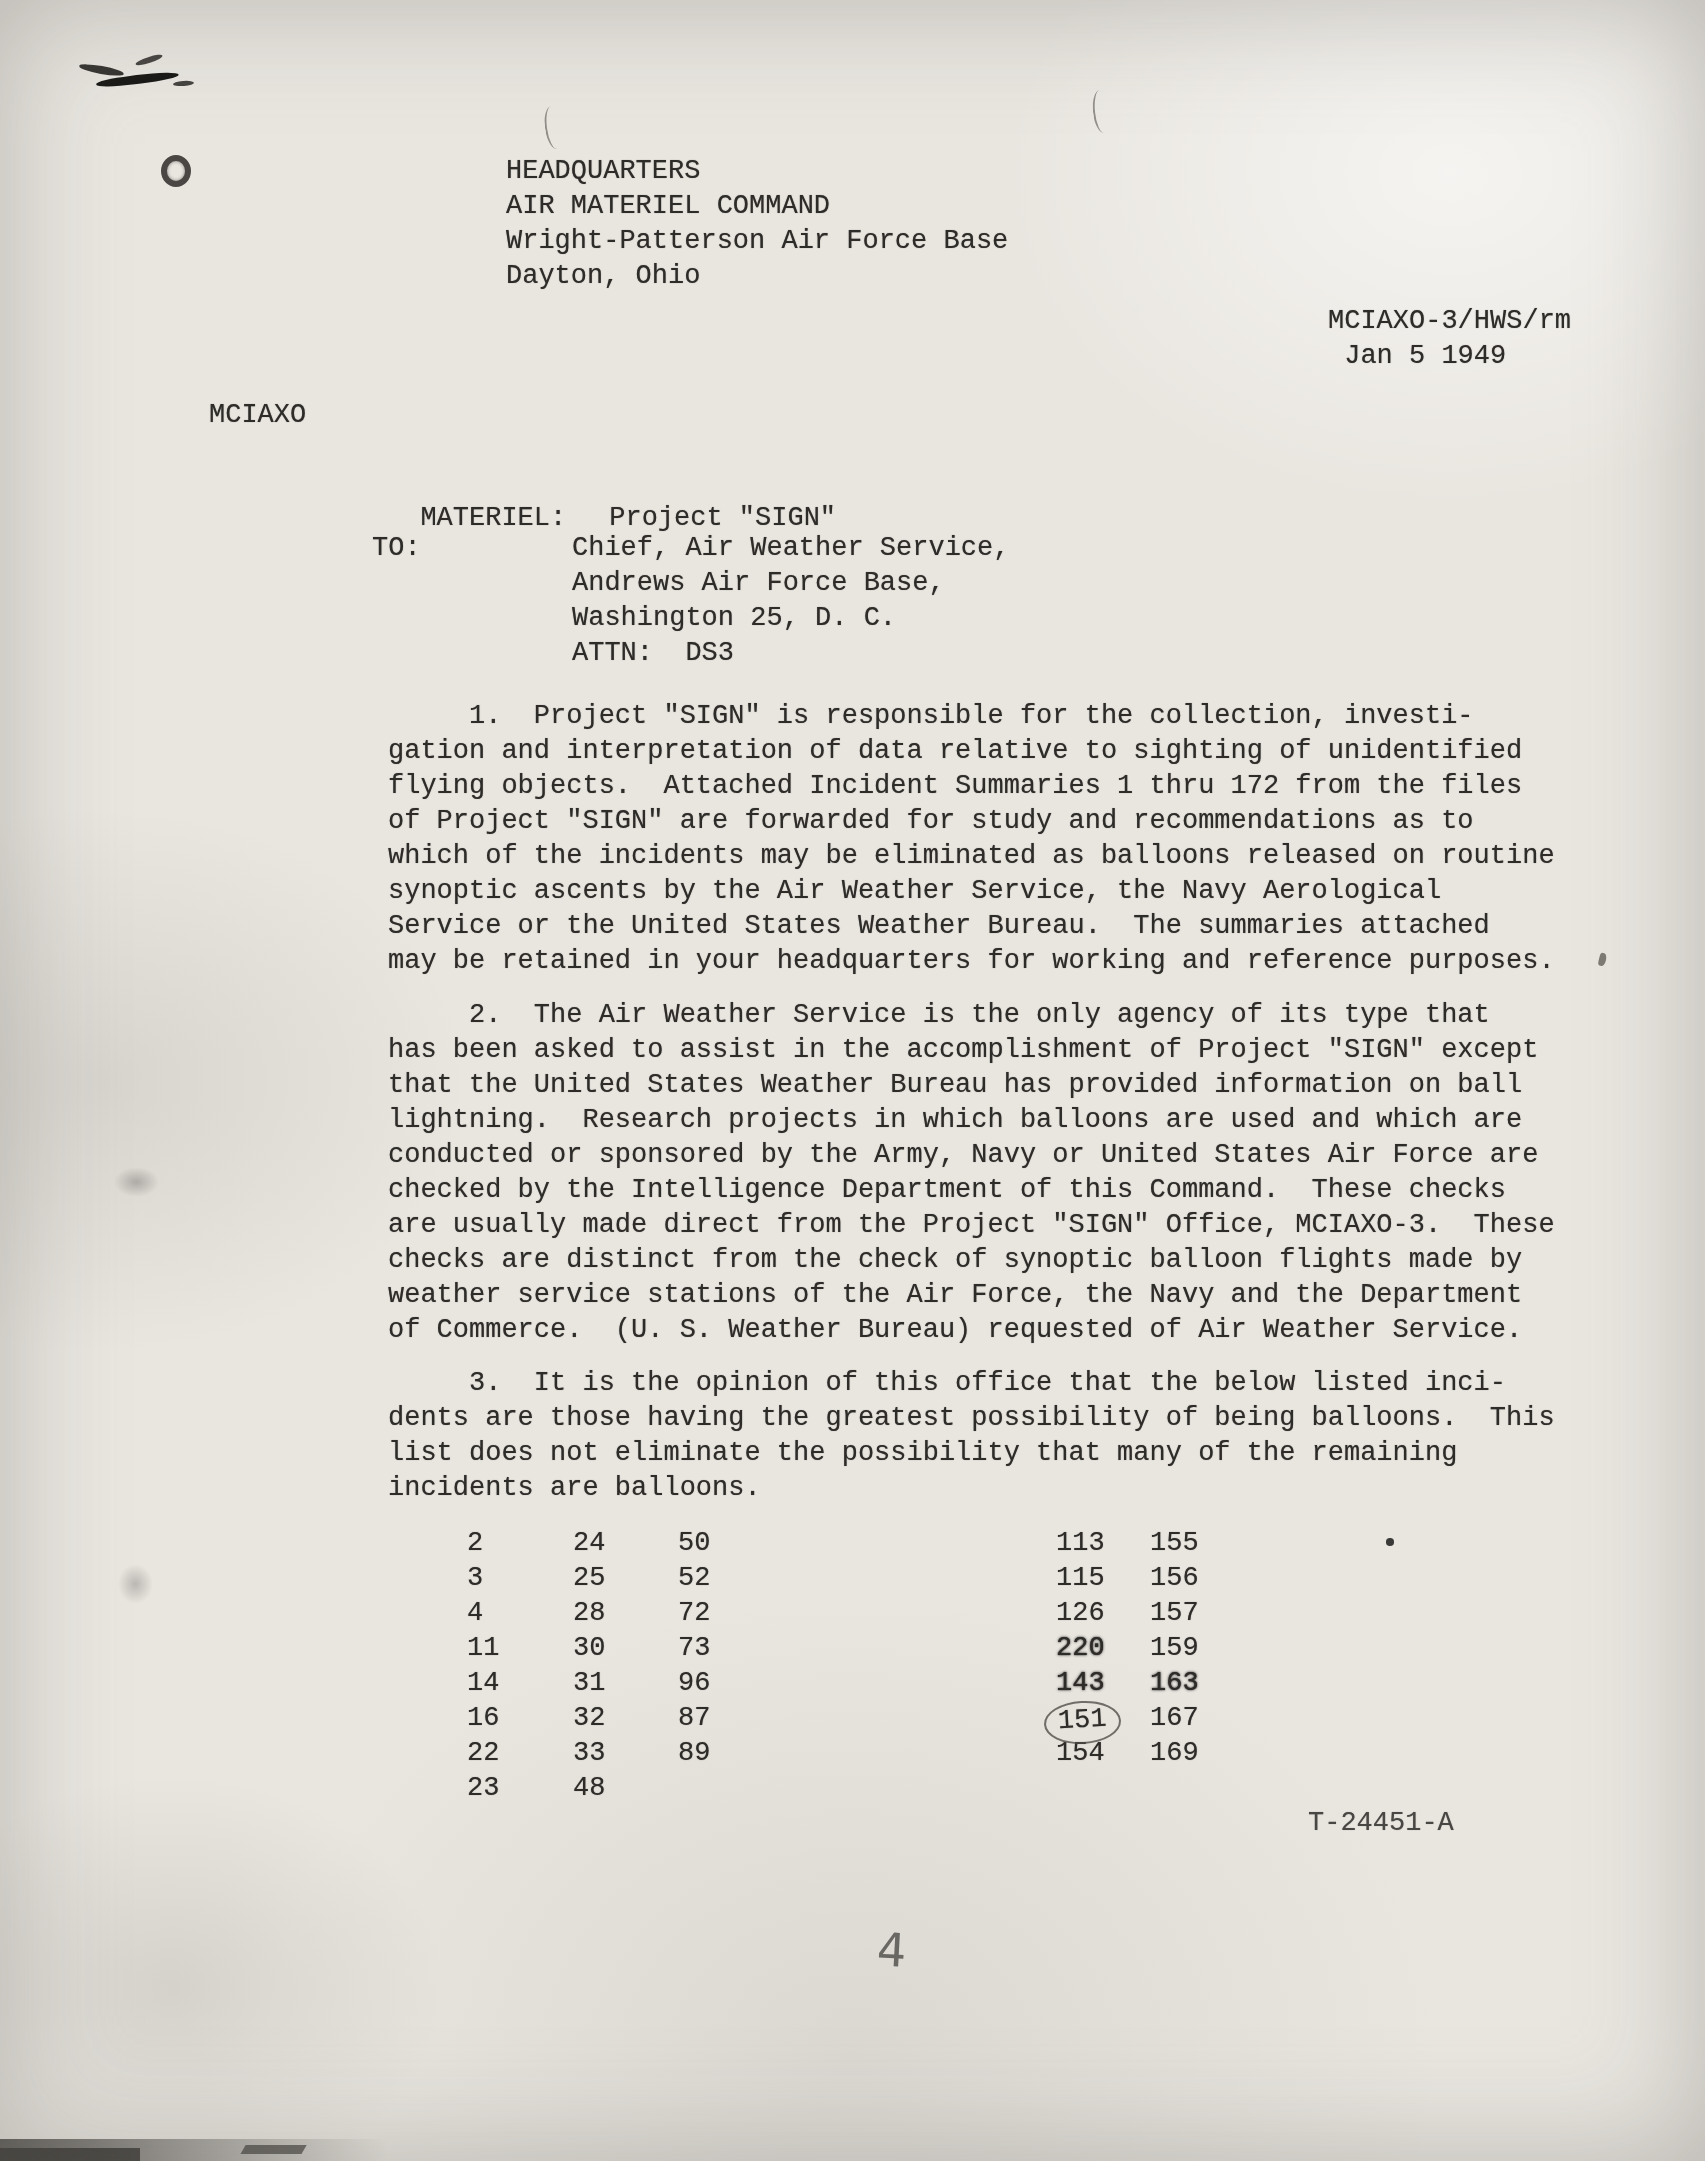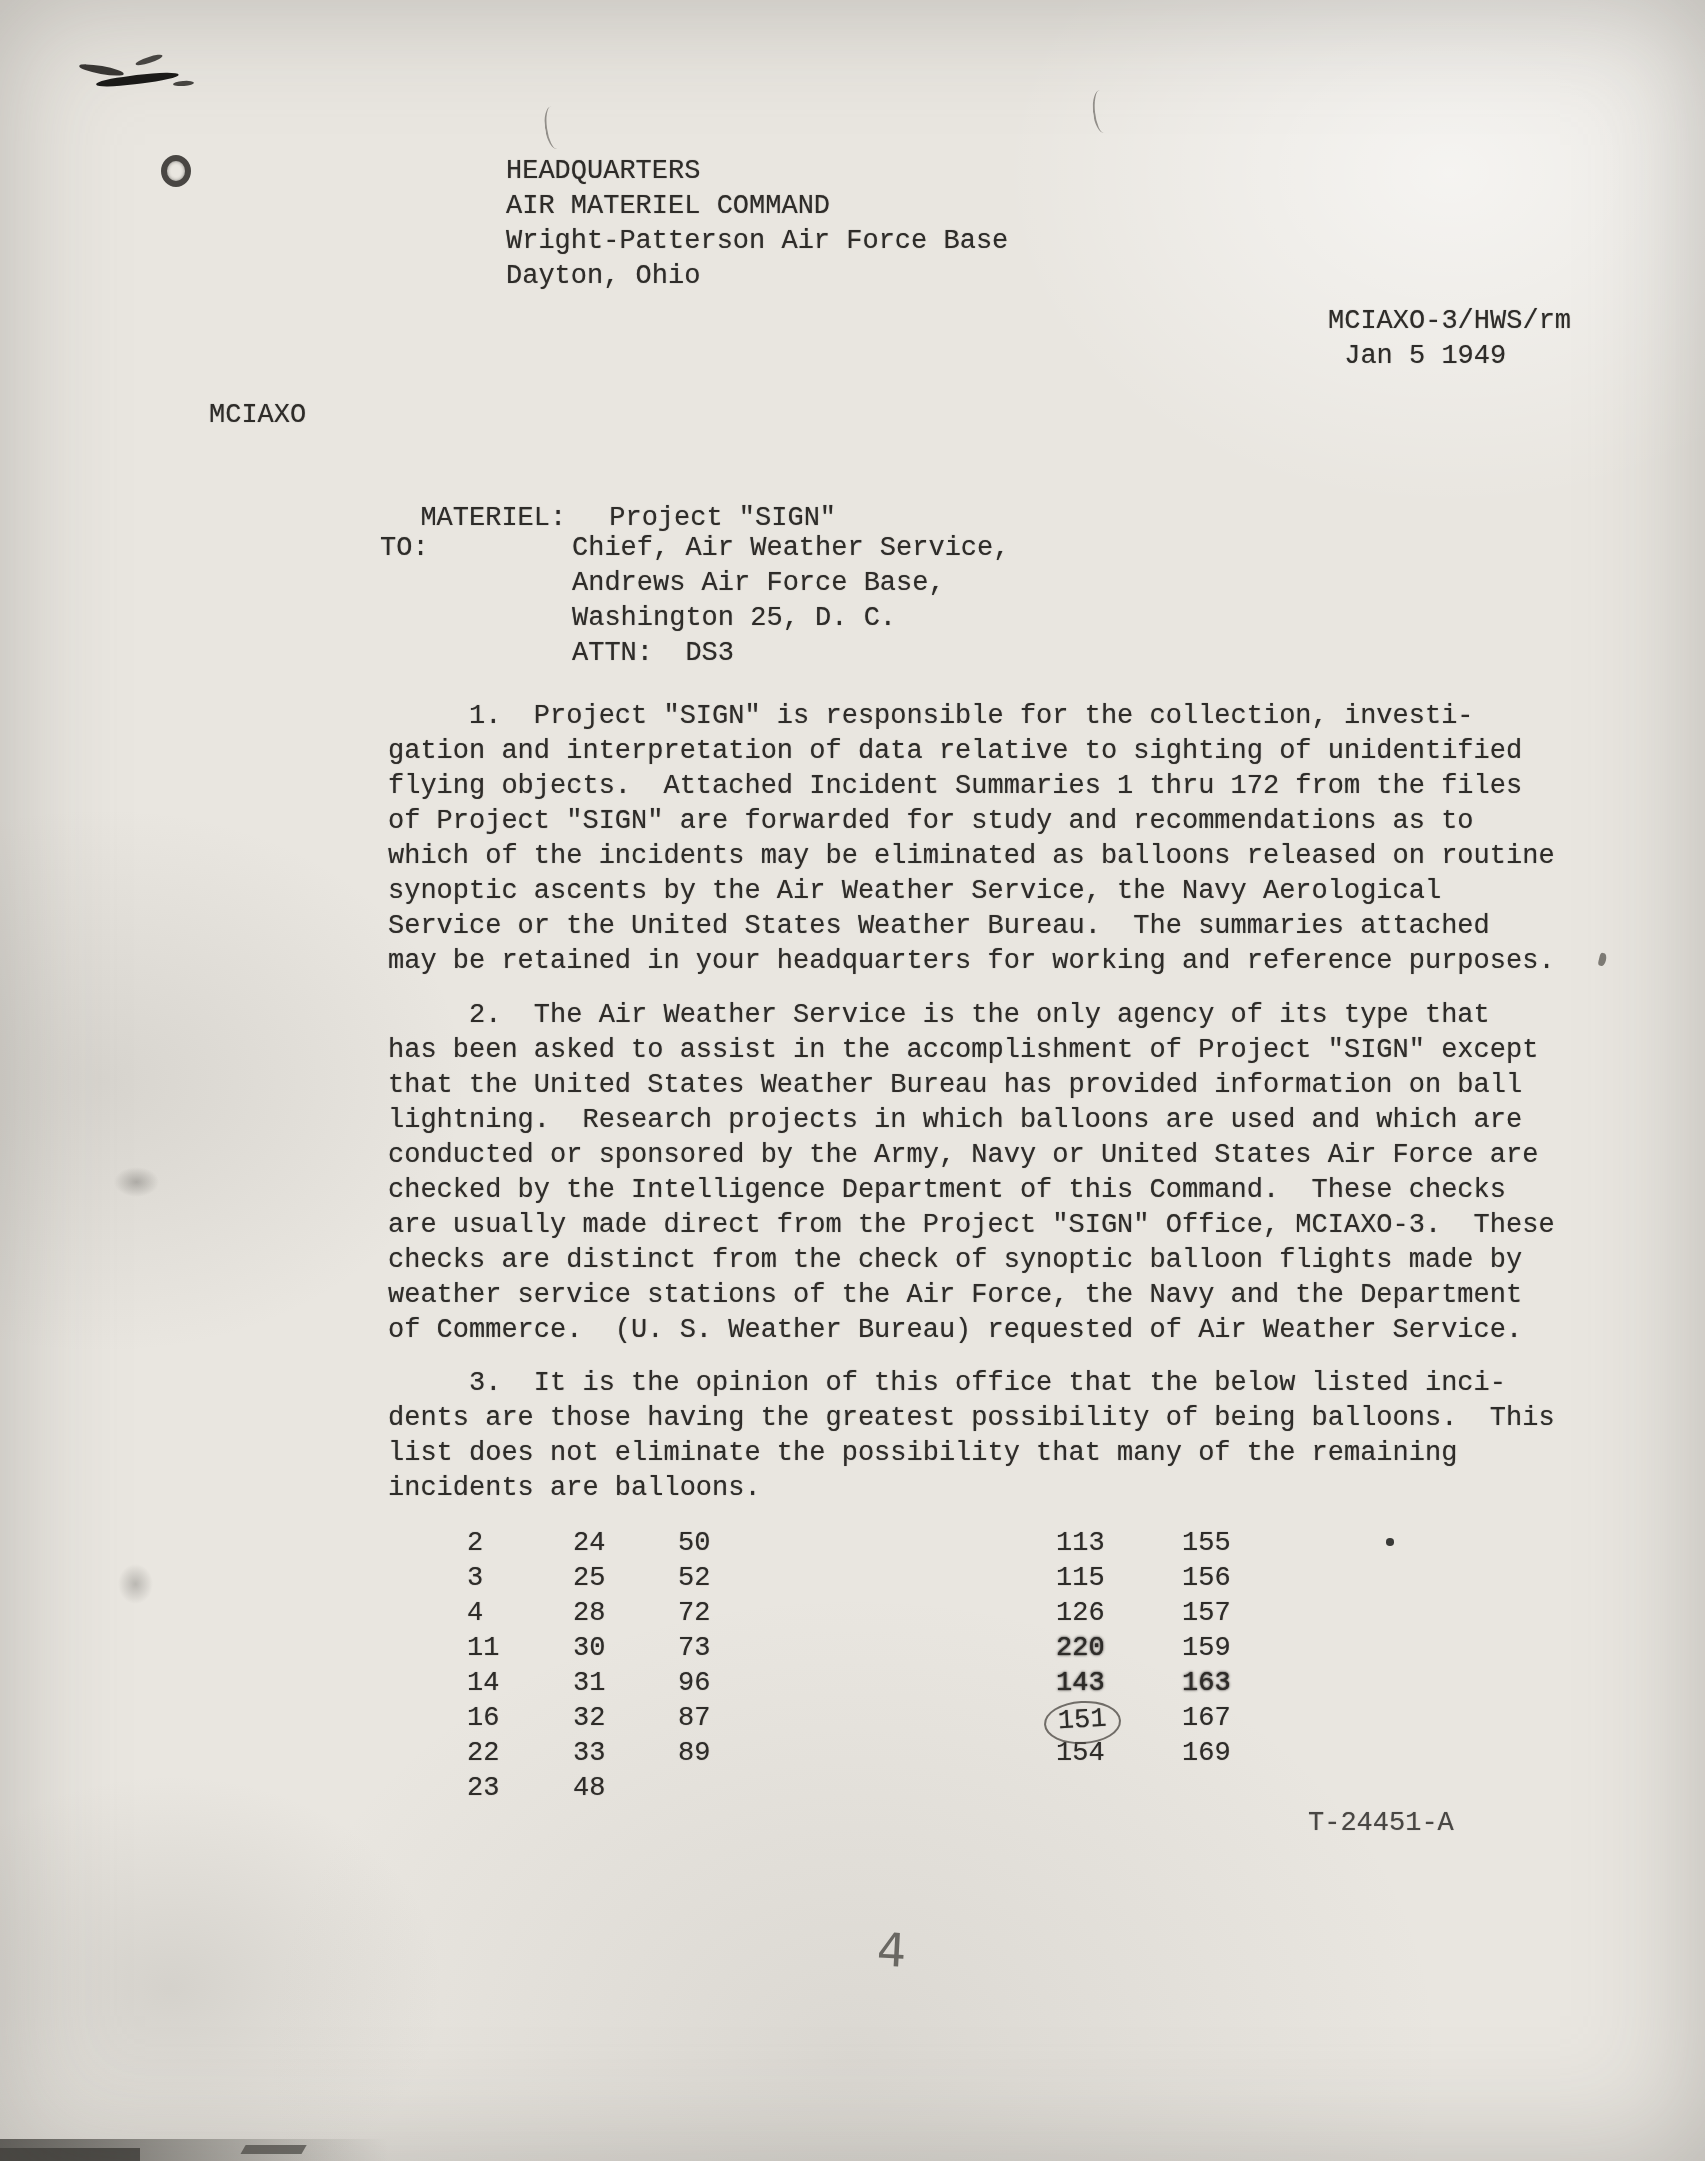--- a/index.html
+++ b/index.html
@@ -46,21 +46,21 @@
 
 <div class="abs tw" style="left:1328px; top:304px;">MCIAXO-3/HWS/rm
  Jan 5 1949</div>
 
 <div class="abs tw" style="left:209px; top:398px;">MCIAXO</div>
 
 <div class="abs tw" style="left:388px; top:466px;">
   <span>MATERIEL:</span><span style="margin-left:43px;">Project "SIGN"</span>
 </div>
 
-<div class="abs tw" style="left:380px; top:531px;">TO:</div>
+<div class="abs tw" style="left:372px; top:531px;">TO:</div>
 <div class="abs tw" style="left:560px; top:531px;margin-left:12px;">Chief, Air Weather Service,
 Andrews Air Force Base,
 Washington 25, D. C.
 ATTN:  DS3</div>
 
 <div class="abs tw" style="left:388px; top:699px;">     1.  Project "SIGN" is responsible for the collection, investi-
 gation and interpretation of data relative to sighting of unidentified
 flying objects.  Attached Incident Summaries 1 thru 172 from the files
 of Project "SIGN" are forwarded for study and recommendations as to
 which of the incidents may be eliminated as balloons released on routine
@@ -122,21 +122,21 @@
   <div class="col" style="left:1056px;">
     <div class="cell tw">113</div>
     <div class="cell tw">115</div>
     <div class="cell tw">126</div>
     <div class="cell tw smudged">220</div>
     <div class="cell tw smudged">143</div>
     <div class="cell tw"><span class="circle-mark">151</span></div>
     <div class="cell tw">154</div>
   </div>
 
-  <div class="col" style="left:1182px;">
+  <div class="col" style="left:1150px;">
     <div class="cell tw">155</div>
     <div class="cell tw">156</div>
     <div class="cell tw">157</div>
     <div class="cell tw">159</div>
     <div class="cell tw smudged">163</div>
     <div class="cell tw">167</div>
     <div class="cell tw">169</div>
   </div>
 </div>
 

